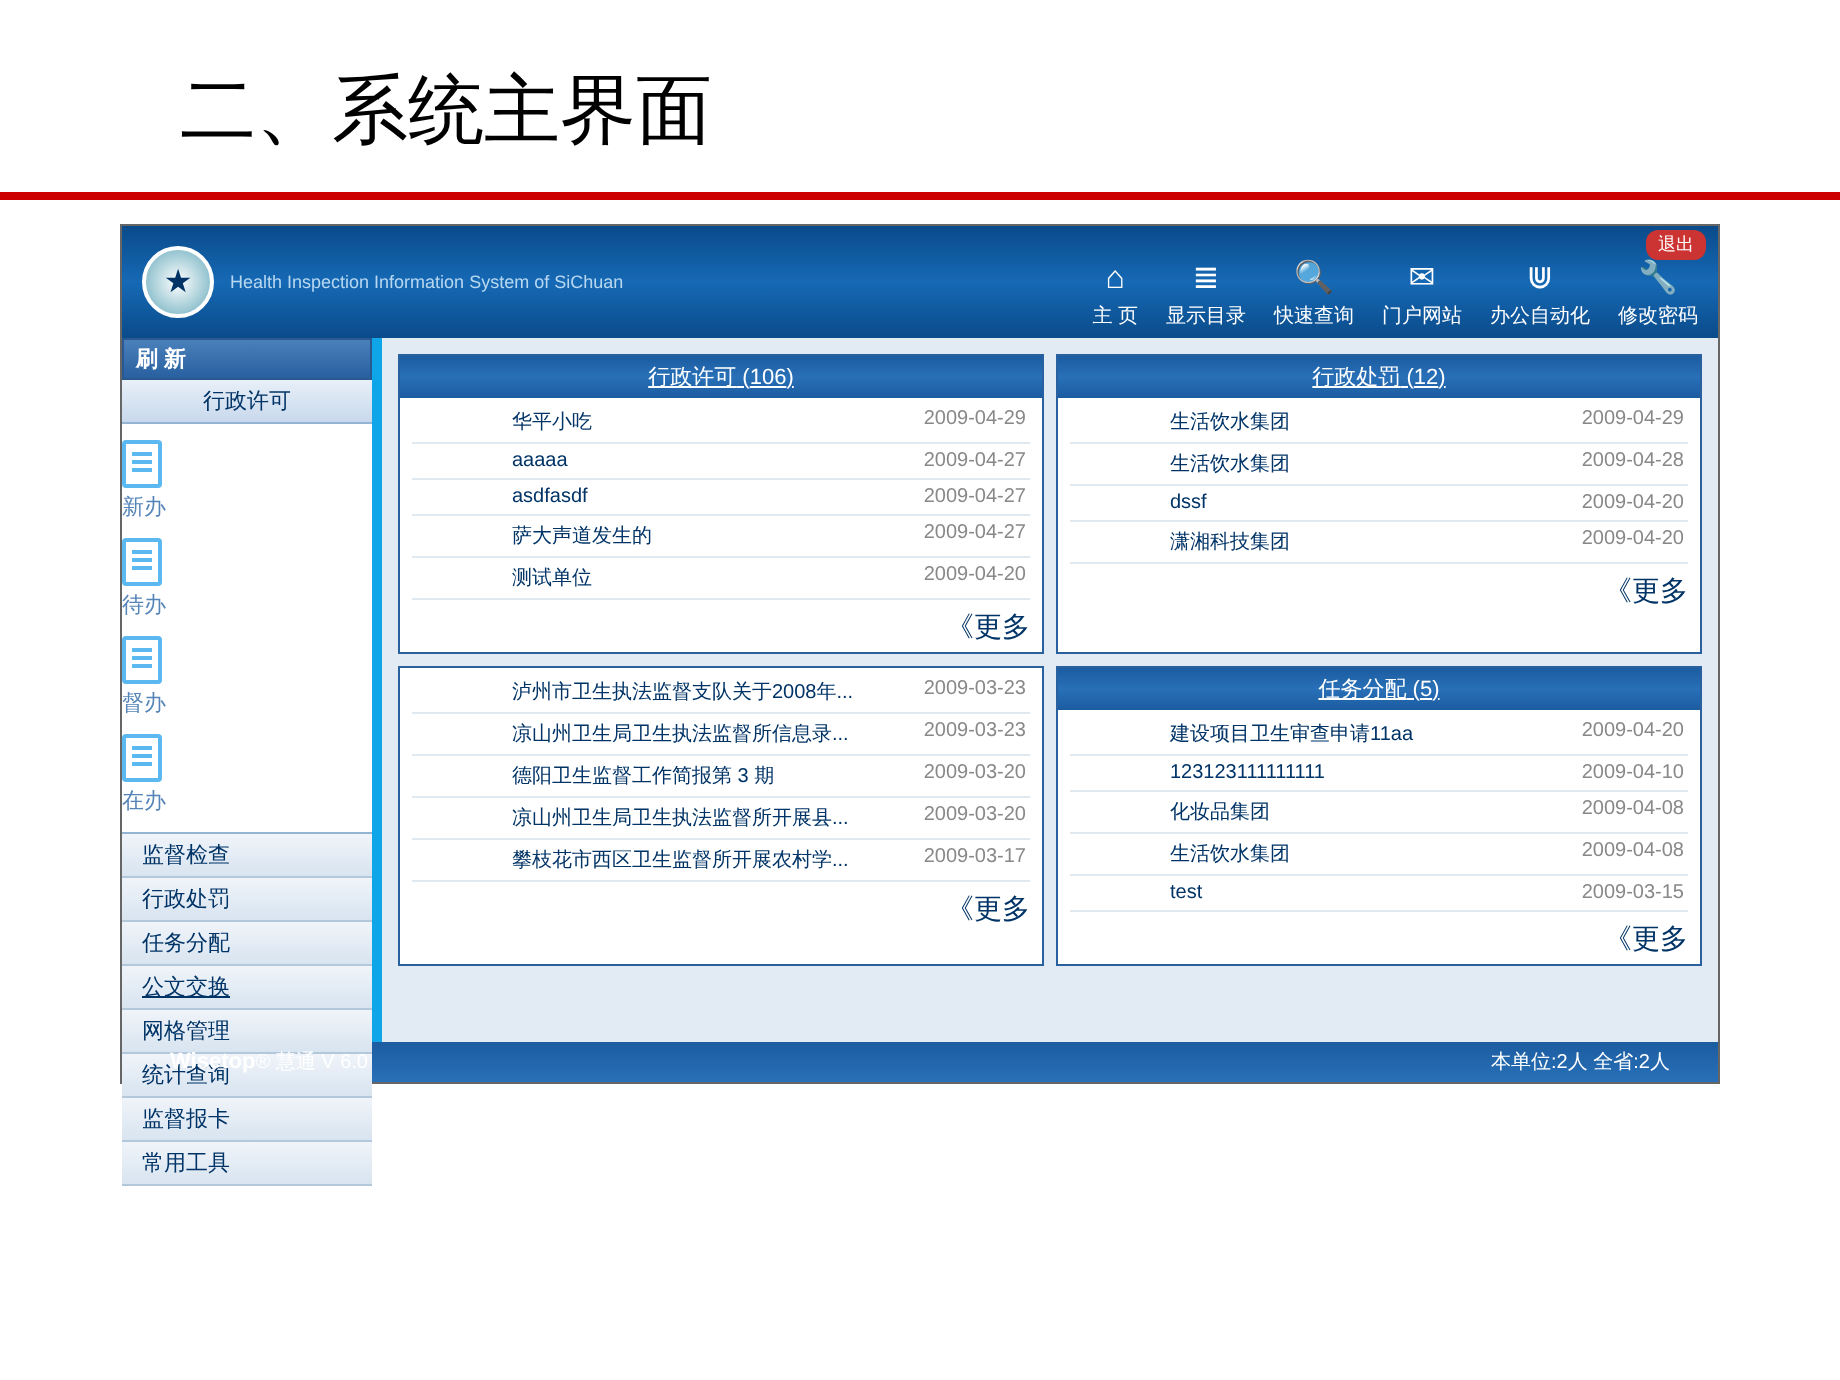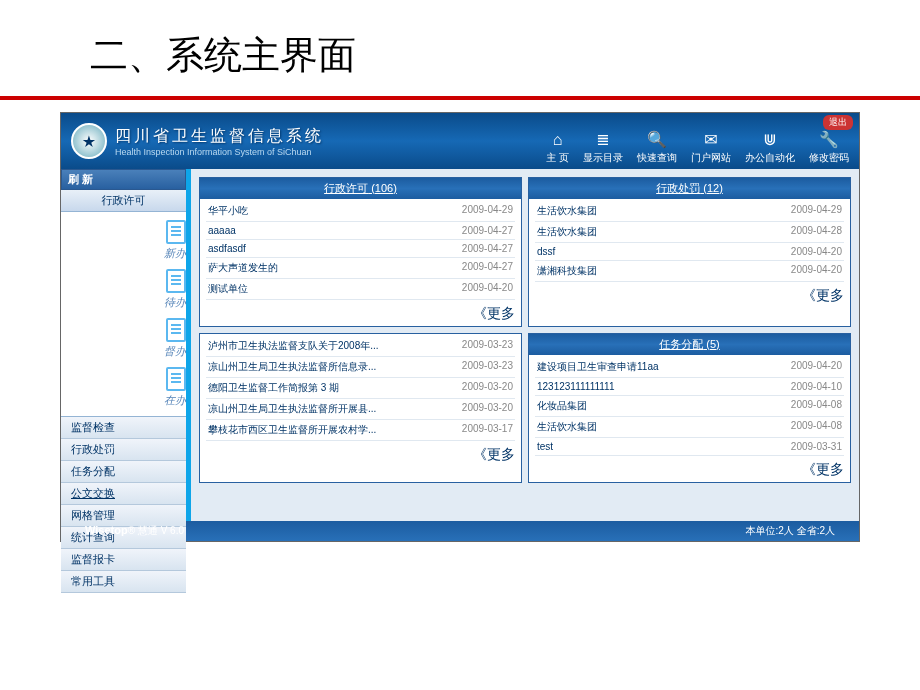--- a/index.html
+++ b/index.html
@@ -20,35 +20,35 @@
   .hdr-btn { display: flex; flex-direction: column; align-items: center; gap: 2px; cursor: pointer; }
   .hdr-icon { font-size: 16px; }
   .logout-btn { position: absolute; top: 2px; right: 6px; background: #c33; color: #fff; font-size: 9px; padding: 1px 6px; border-radius: 6px; cursor: pointer; }
   
   .app-body { display: flex; height: 352px; background: #e2ebf4; }
   
   .sidebar { width: 130px; background: #fff; border-right: 5px solid #0ea5e9; display: flex; flex-direction: column; }
   .refresh-bar { background: linear-gradient(#4a80ba, #2860a0); color: #fff; font-size: 11px; padding: 2px 6px; font-weight: bold; border: 1px solid #2a5890; }
   .side-section-title { background: linear-gradient(#e8f0f8, #c8d8ec); text-align: center; font-size: 11px; padding: 3px; border-bottom: 1px solid #94b4d4; color: #036; }
   .side-items { padding: 4px 0; }
-  .side-item { display: flex; flex-direction: column; align-items: flex-end; padding: 4px 0; color: #5584b8; font-size: 11px; cursor: pointer; font-style: italic; }
+  .side-item { display: flex; flex-direction: column; align-items: flex-start; padding: 4px 0; color: #5584b8; font-size: 11px; cursor: pointer; }
   .doc-icon { width: 20px; height: 24px; border: 2px solid #5bb8f0; border-radius: 2px; position: relative; margin-bottom: 2px; }
   .doc-icon::before { content: ""; position: absolute; top: 4px; left: 3px; right: 3px; height: 2px; background: #5bb8f0; box-shadow: 0 4px 0 #5bb8f0, 0 8px 0 #5bb8f0; }
   .side-menu { border-top: 1px solid #94b4d4; }
   .side-menu-item { background: linear-gradient(#f0f4fa, #d8e4f0); border-bottom: 1px solid #b4c8dc; font-size: 11px; padding: 3px 10px; color: #036; cursor: pointer; }
   .side-menu-item.active { text-decoration: underline; }
   
   .main-content { flex: 1; padding: 8px; overflow: auto; }
   .panel-row { display: flex; gap: 6px; margin-bottom: 6px; }
   .panel { flex: 1; border: 1px solid #2860a0; background: #fff; }
   .panel-header { background: linear-gradient(#1c5ca0, #2870b8, #1c5ca0); color: #fff; text-align: center; font-size: 11px; padding: 3px; }
   .panel-header a { color: #fff; text-decoration: underline; }
   .panel-body { padding: 2px 6px; }
   .panel-item { display: flex; justify-content: space-between; font-size: 10px; padding: 3px 2px; border-bottom: 1px solid #e0e8f0; color: #036; }
-  .panel-item .name { color: #036; cursor: pointer; }
+  .panel-item .name { color: #036; cursor: pointer; margin-left: 48px; }
   .panel-item .date { color: #888; }
   .panel-more { text-align: right; font-size: 14px; padding: 3px 6px; color: #036; cursor: pointer; }
   
   .app-footer { height: 20px; background: linear-gradient(#1c5ca0, #2870b8); color: #fff; display: flex; align-items: center; font-size: 10px; padding: 0 24px; justify-content: space-between; }
   .footer-brand { font-family: Arial; font-style: italic; font-size: 11px; }
   .footer-brand b { font-style: normal; }
   .footer-center { display: flex; gap: 40px; }
   .user-icon { display: inline-block; width: 12px; height: 12px; background: #fff; border-radius: 50% 50% 40% 40%; margin-right: 4px; vertical-align: middle; }
 </style>
 </head>
@@ -57,21 +57,20 @@
 <div class="slide-title">二、系统主界面</div>
 <div class="red-bar"></div>
 
 <div class="app-window">
 
   <div class="app-header">
     <div class="logout-btn">退出</div>
     <div class="header-left">
       <div class="logo-badge">★</div>
       <div class="title-block">
-        <div class="title-main">四川省卫生监督信息系统</div>
         <div class="title-sub">Health Inspection Information System of SiChuan</div>
       </div>
     </div>
     <div class="header-right">
       <div class="hdr-btn">
         <span class="hdr-icon">⌂</span>
         <span>主 页</span>
       </div>
       <div class="hdr-btn">
         <span class="hdr-icon">≣</span>
@@ -232,21 +231,21 @@
             <div class="panel-item">
                 <span class="name">化妆品集团</span>
                 <span class="date">2009-04-08</span>
               </div>
             <div class="panel-item">
                 <span class="name">生活饮水集团</span>
                 <span class="date">2009-04-08</span>
               </div>
             <div class="panel-item">
                 <span class="name">test</span>
-                <span class="date">2009-03-31</span>
+                <span class="date">2009-03-15</span>
               </div>
           </div>
           <div class="panel-more">《更多</div>
         </div>
       </div>
     </div>
   </div>
 
   <div class="app-footer">
     <div>

